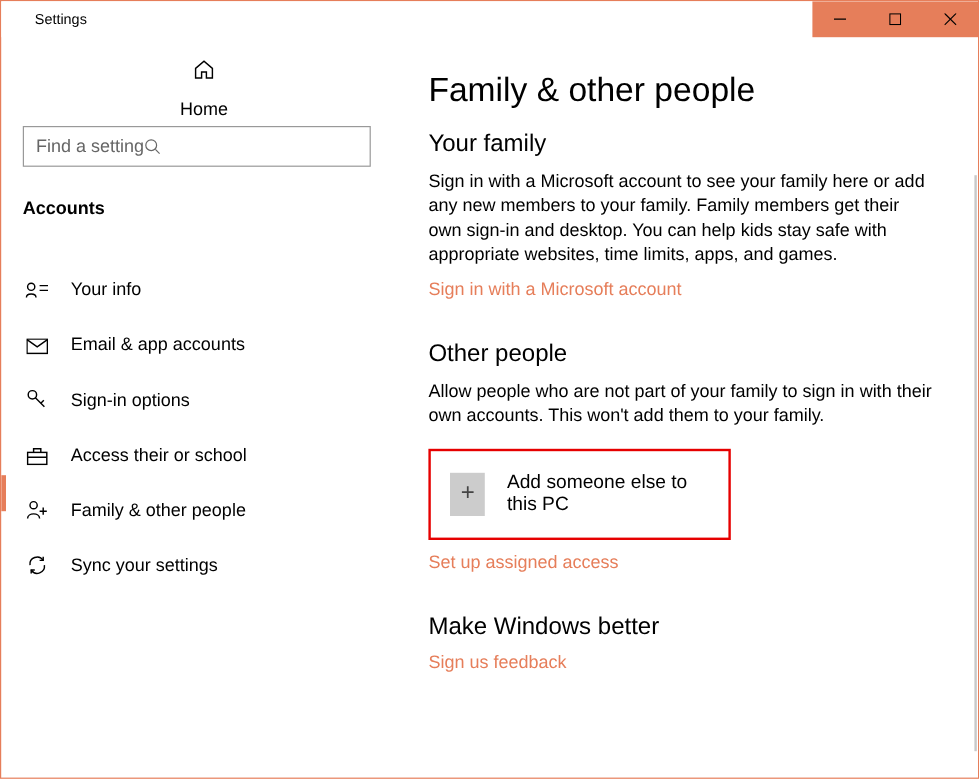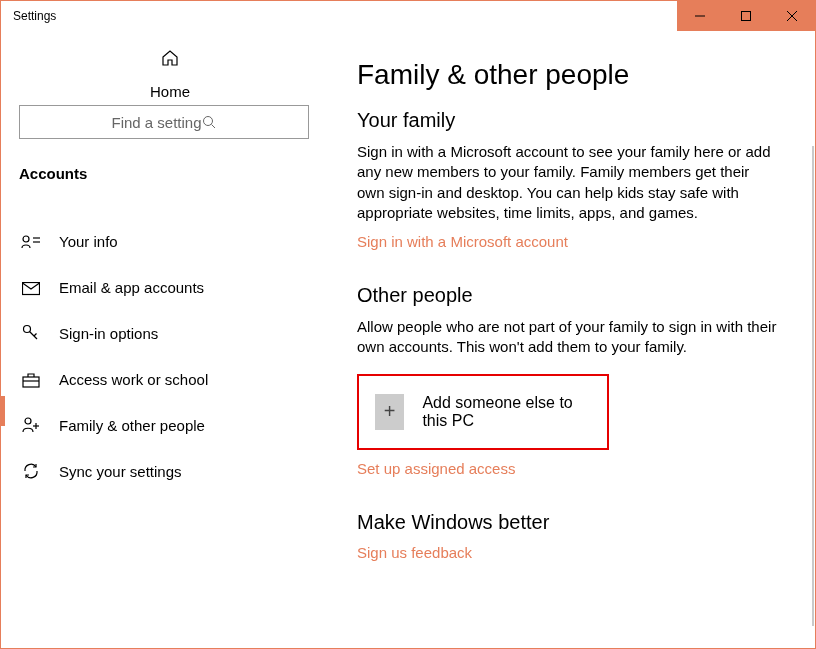--- a/index.html
+++ b/index.html
@@ -13,21 +13,21 @@
     position: relative;
   }
   .titlebar {
     height: 30px;
     display: flex;
     align-items: center;
     background: #fff;
   }
   .titlebar-title {
     font-size: 12px;
-    padding-left: 12px;
+    padding-left: 28px;
     color: #000;
     flex: 1;
   }
   .win-controls {
     display: flex;
     height: 30px;
     background: #e67e5a;
   }
   .win-btn {
     width: 46px;
@@ -55,21 +55,21 @@
   .search-box {
     margin-top: 12px;
     width: 290px;
     height: 34px;
     border: 1px solid #999;
     display: flex;
     align-items: center;
     padding: 0 10px;
     color: #666;
     font-size: 15px;
-    justify-content: center;
+    justify-content: flex-start;
   }
   .category {
     margin-top: 26px;
     font-weight: 600;
     font-size: 15px;
   }
   .nav {
     margin-top: 22px;
   }
   .nav-item {
@@ -238,21 +238,21 @@
       </div>
 
       <div class="nav-item">
         <span class="nav-icon">
           <svg width="18" height="16" viewBox="0 0 18 16">
               <rect x="1" y="5" width="16" height="10" fill="none" stroke="#000" stroke-width="1.2"></rect>
               <path d="M6 5 V2 H12 V5" fill="none" stroke="#000" stroke-width="1.2"></path>
               <line x1="1" y1="9" x2="17" y2="9" stroke="#000" stroke-width="1.2"></line>
             </svg>
         </span>
-        <span>Access work or school</span>
+        <span>Access their or school</span>
       </div>
 
       <div class="nav-item active">
         <span class="nav-icon">
           <svg width="20" height="18" viewBox="0 0 20 18">
               <circle cx="7" cy="5" r="3" fill="none" stroke="#000" stroke-width="1.2"></circle>
               <path d="M2 16 C2 11 12 11 12 16" fill="none" stroke="#000" stroke-width="1.2"></path>
               <line x1="15" y1="7" x2="15" y2="13" stroke="#000" stroke-width="1.2"></line>
               <line x1="12" y1="10" x2="18" y2="10" stroke="#000" stroke-width="1.2"></line>
             </svg>

